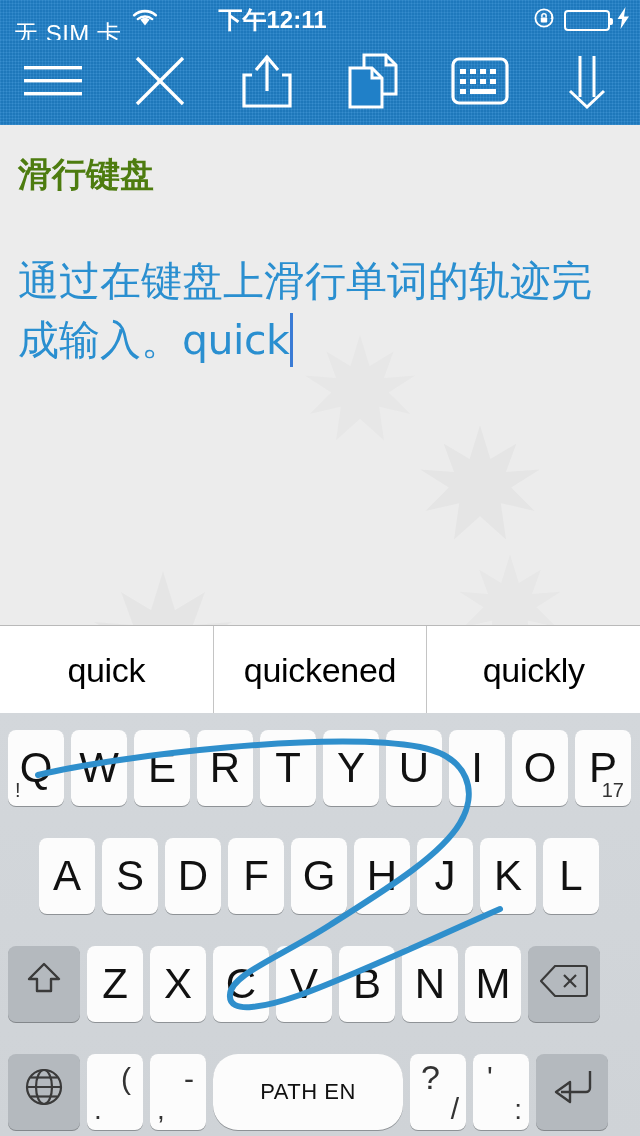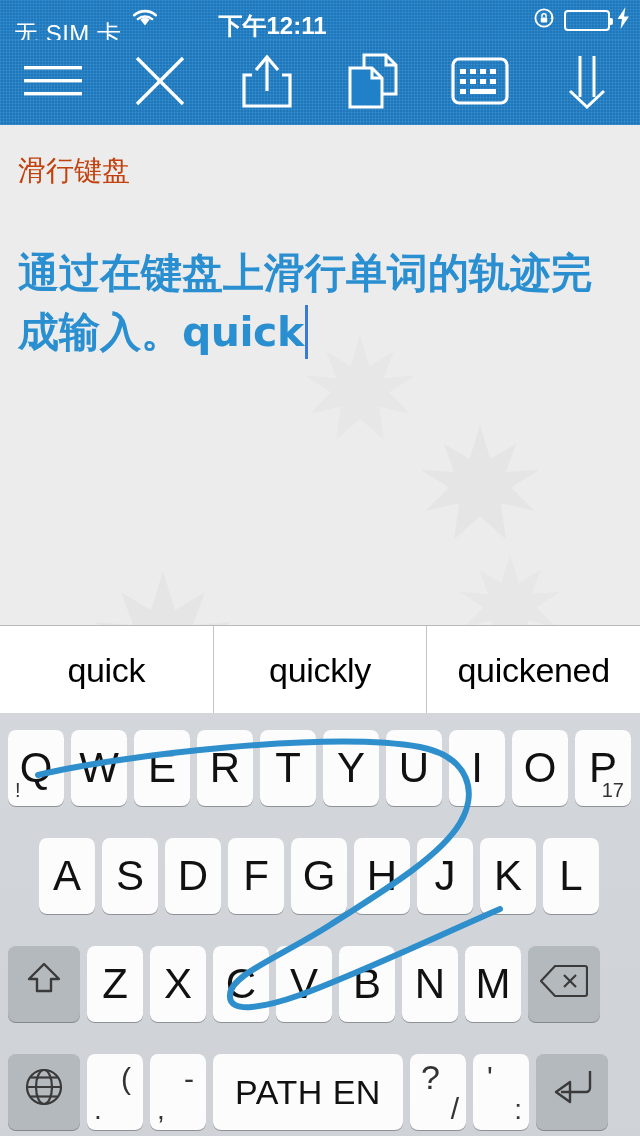--- a/index.html
+++ b/index.html
@@ -29,21 +29,21 @@
   }
   .sb-left {
     position: absolute; left: 14px; top: 0; height: 40px;
     display: flex; align-items: center; gap: 8px;
   }
   .sb-carrier {
     font-size: 24px; letter-spacing: 0.5px; line-height: 1;
     white-space: nowrap; font-weight: 400; margin-top: 28px;
   }
   .sb-center {
-    position: absolute; left: 0; top: 6px; width: 545px; height: 40px;
+    position: absolute; left: 0; top: 0; width: 545px; height: 40px;
     display: flex; align-items: center; justify-content: center; text-align: center;
   }
   .sb-time { font-size: 24px; font-weight: 700; letter-spacing: 0px; }
   .sb-right {
     position: absolute; right: 10px; top: 0; height: 40px;
     display: flex; align-items: center; gap: 7px;
   }
   .batt-shell {
     width: 46px; height: 21px; border: 2px solid #fff; border-radius: 4px;
     padding: 2px; box-sizing: border-box; position: relative;
@@ -73,29 +73,28 @@
   
   .doc {
     position: absolute; left: 0; top: 125px;
     width: 640px; height: 500px;
     background: #ececec;
     overflow: hidden;
   }
   .leaf { position: absolute; opacity: 0.55; }
   .doc-inner { position: relative; padding: 28px 18px 0 18px; }
   .doc-title {
-    color: #c2410c; font-size: 28px; line-height: 1.25;
-    font-family: "DejaVu Sans", sans-serif; font-weight: 400;
+    color: #4d7c0f; font-size: 34px; line-height: 1.25;
+    font-family: "DejaVu Sans", sans-serif; font-weight: 700;
   }
   .doc-body {
     margin-top: 56px;
     color: #2a8fd0; font-size: 41px; line-height: 1.45;
     font-family: "DejaVu Sans", sans-serif;
     word-break: break-all;
-    font-weight: bold;
   }
   .doc-body .latin {
     font-family: "DejaVu Sans", sans-serif;
     letter-spacing: -0.5px;
   }
   .caret {
     display: inline-block; width: 3px; height: 54px;
     background: #3a7bd5; vertical-align: -13px; margin-left: 1px;
   }
 
@@ -140,21 +139,21 @@
     user-select: none;
   }
   .key.gray { background: #b4b9be; box-shadow: 0 1px 0 #83878b; }
   .key .sub {
     position: absolute; font-size: 20px; color: #333; line-height: 1;
   }
   .sub.bl { left: 7px; bottom: 6px; }
   .sub.br { right: 7px; bottom: 6px; }
   .sub.tr { right: 12px; top: 10px; }
   .sub.tl { left: 14px; top: 8px; }
-  .key.space { font-size: 34px; letter-spacing: 0.5px; }
+  .key.space { font-size: 22px; letter-spacing: 0.5px; border-radius: 25px; }
 
   
   .trace {
     position: absolute; left: 0; top: 713px;
     width: 640px; height: 423px;
     pointer-events: none;
   }
 </style>
 </head>
 <body>
@@ -278,22 +277,22 @@
     </svg>
 
     <div class="doc-inner">
       <div class="doc-title">滑行键盘</div>
       <div class="doc-body"><span>通过在键盘上滑行单词的轨迹完成输入。</span><span class="latin">quick</span><span class="caret"></span></div>
     </div>
   </div>
 
   <div class="suggest">
     <div class="sug">quick</div>
+    <div class="sug">quickened</div>
     <div class="sug">quickly</div>
-    <div class="sug">quickened</div>
   </div>
 
   <div class="kb">
 
     <div class="kb-row" style="top:17px; padding-left:8px; gap:7px;">
       <div class="key" style="width:56px;height:76px;">
         <span>Q</span>
         <span class="sub bl">!</span>
       </div>
       <div class="key" style="width:56px;height:76px;">

